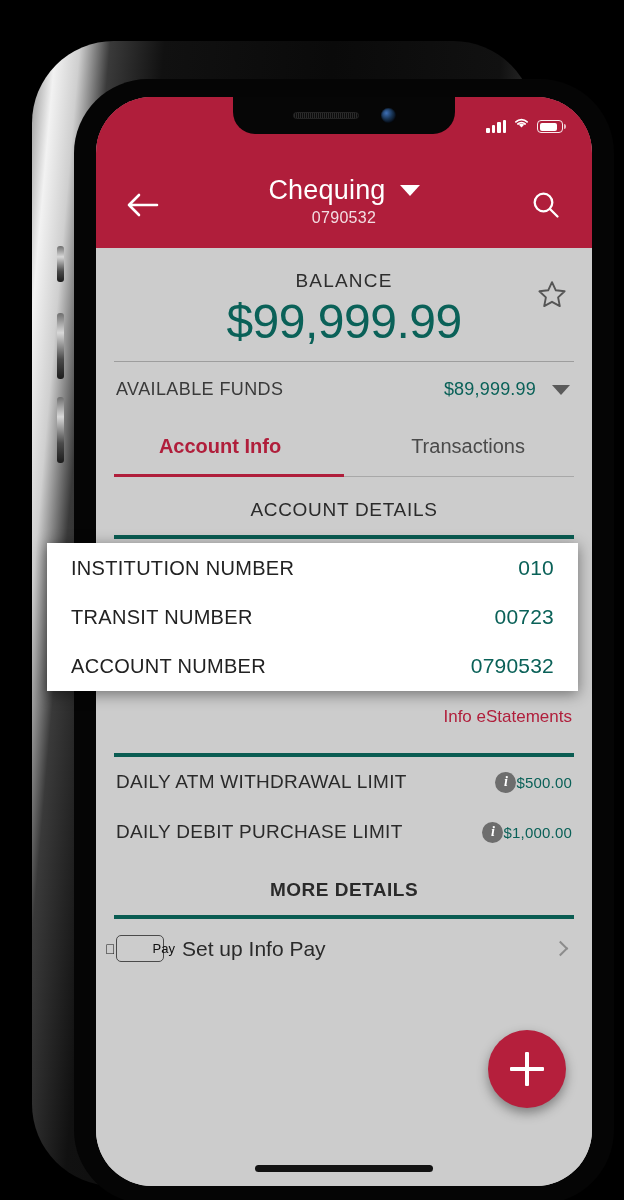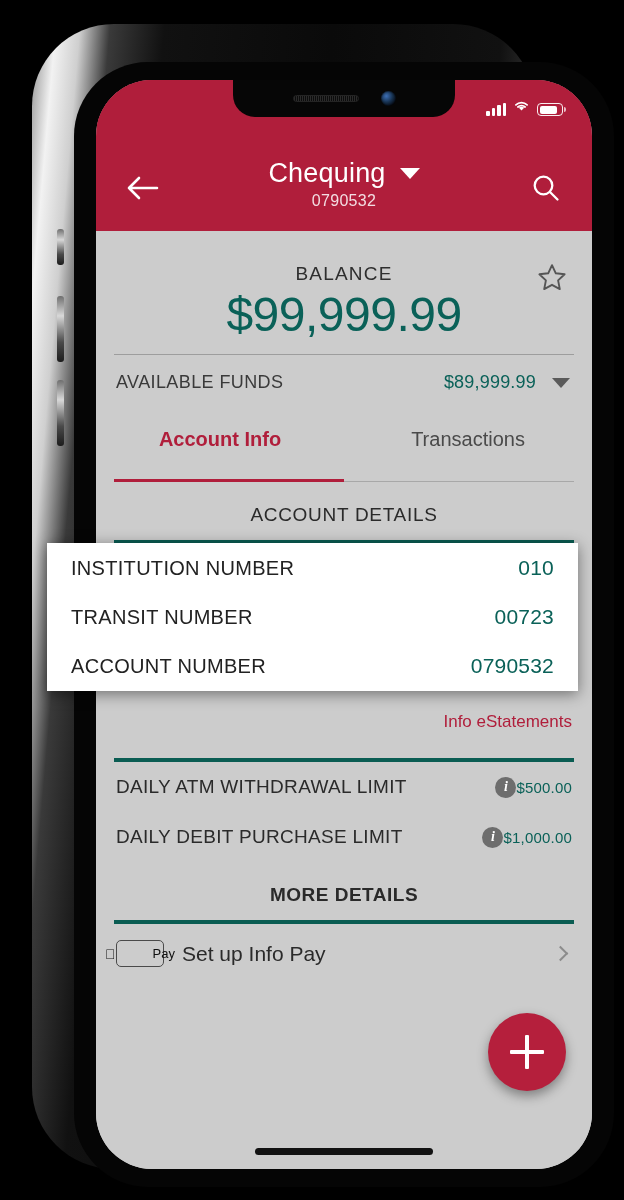--- a/index.html
+++ b/index.html
@@ -10,21 +10,21 @@
     background: #000000;
     font-family: "Liberation Sans", sans-serif;
     overflow: hidden;
     position: relative;
   }
 
   
   #phone-frame {
     position: absolute;
     left: 32px;
-    top: 24px;
+    top: 41px;
     width: 503px;
     height: 1145px;
     border-radius: 82px;
     background: linear-gradient(95deg,
         #8e8e8e 0%, #f2f2f2 4%, #cfcfcf 8%,
         #3a3a3a 13%, #111 22%, #0a0a0a 50%,
         #111 78%, #3a3a3a 87%, #cfcfcf 92%,
         #f7f7f7 96%, #8a8a8a 100%);
     box-shadow: 0 10px 40px rgba(0,0,0,.9);
   }
@@ -166,21 +166,21 @@
   }
 
   
   #content {
     position: absolute;
     top: 151px; left: 0; right: 0; bottom: 0;
     background: #cccccc;
   }
 
   
-  #balance-block { position: relative; padding-top: 32px; }
+  #balance-block { position: relative; padding-top: 22px; }
   #balance-label {
     text-align: center; font-size: 19px; color: #2e2e2e;
     letter-spacing: 1.2px;
   }
   #balance-amount {
     text-align: center; font-size: 48px; color: #0a6158;
     font-weight: 400; margin-top: 2px; letter-spacing: -.5px;
   }
   #favorite-star {
     position: absolute; right: 20px; top: 26px;
@@ -201,21 +201,21 @@
   .caret-down-dark {
     width: 0; height: 0; margin-left: 16px;
     border-left: 9px solid transparent;
     border-right: 9px solid transparent;
     border-top: 10px solid #5a5a5a;
   }
 
   
   #tabs { display: flex; margin-top: 4px; }
   .tab {
-    flex: 1; text-align: center; padding: 14px 0 28px 0;
+    flex: 1; text-align: center; padding: 14px 0 16px 0;
     font-size: 20px; cursor: pointer; position: relative;
   }
   .tab.active { color: #b01e3b; font-weight: bold; }
   .tab.inactive { color: #4a4a4a; }
   #tab-underline-wrap {
     display: flex; margin: 0 18px;
   }
   #tab-underline-wrap div { flex: 1; height: 3px; }
   #tab-underline-active { background: #b01e3b; }
   #tab-underline-rest { background: #a8a8a8; height: 1px !important; align-self: flex-end; }

